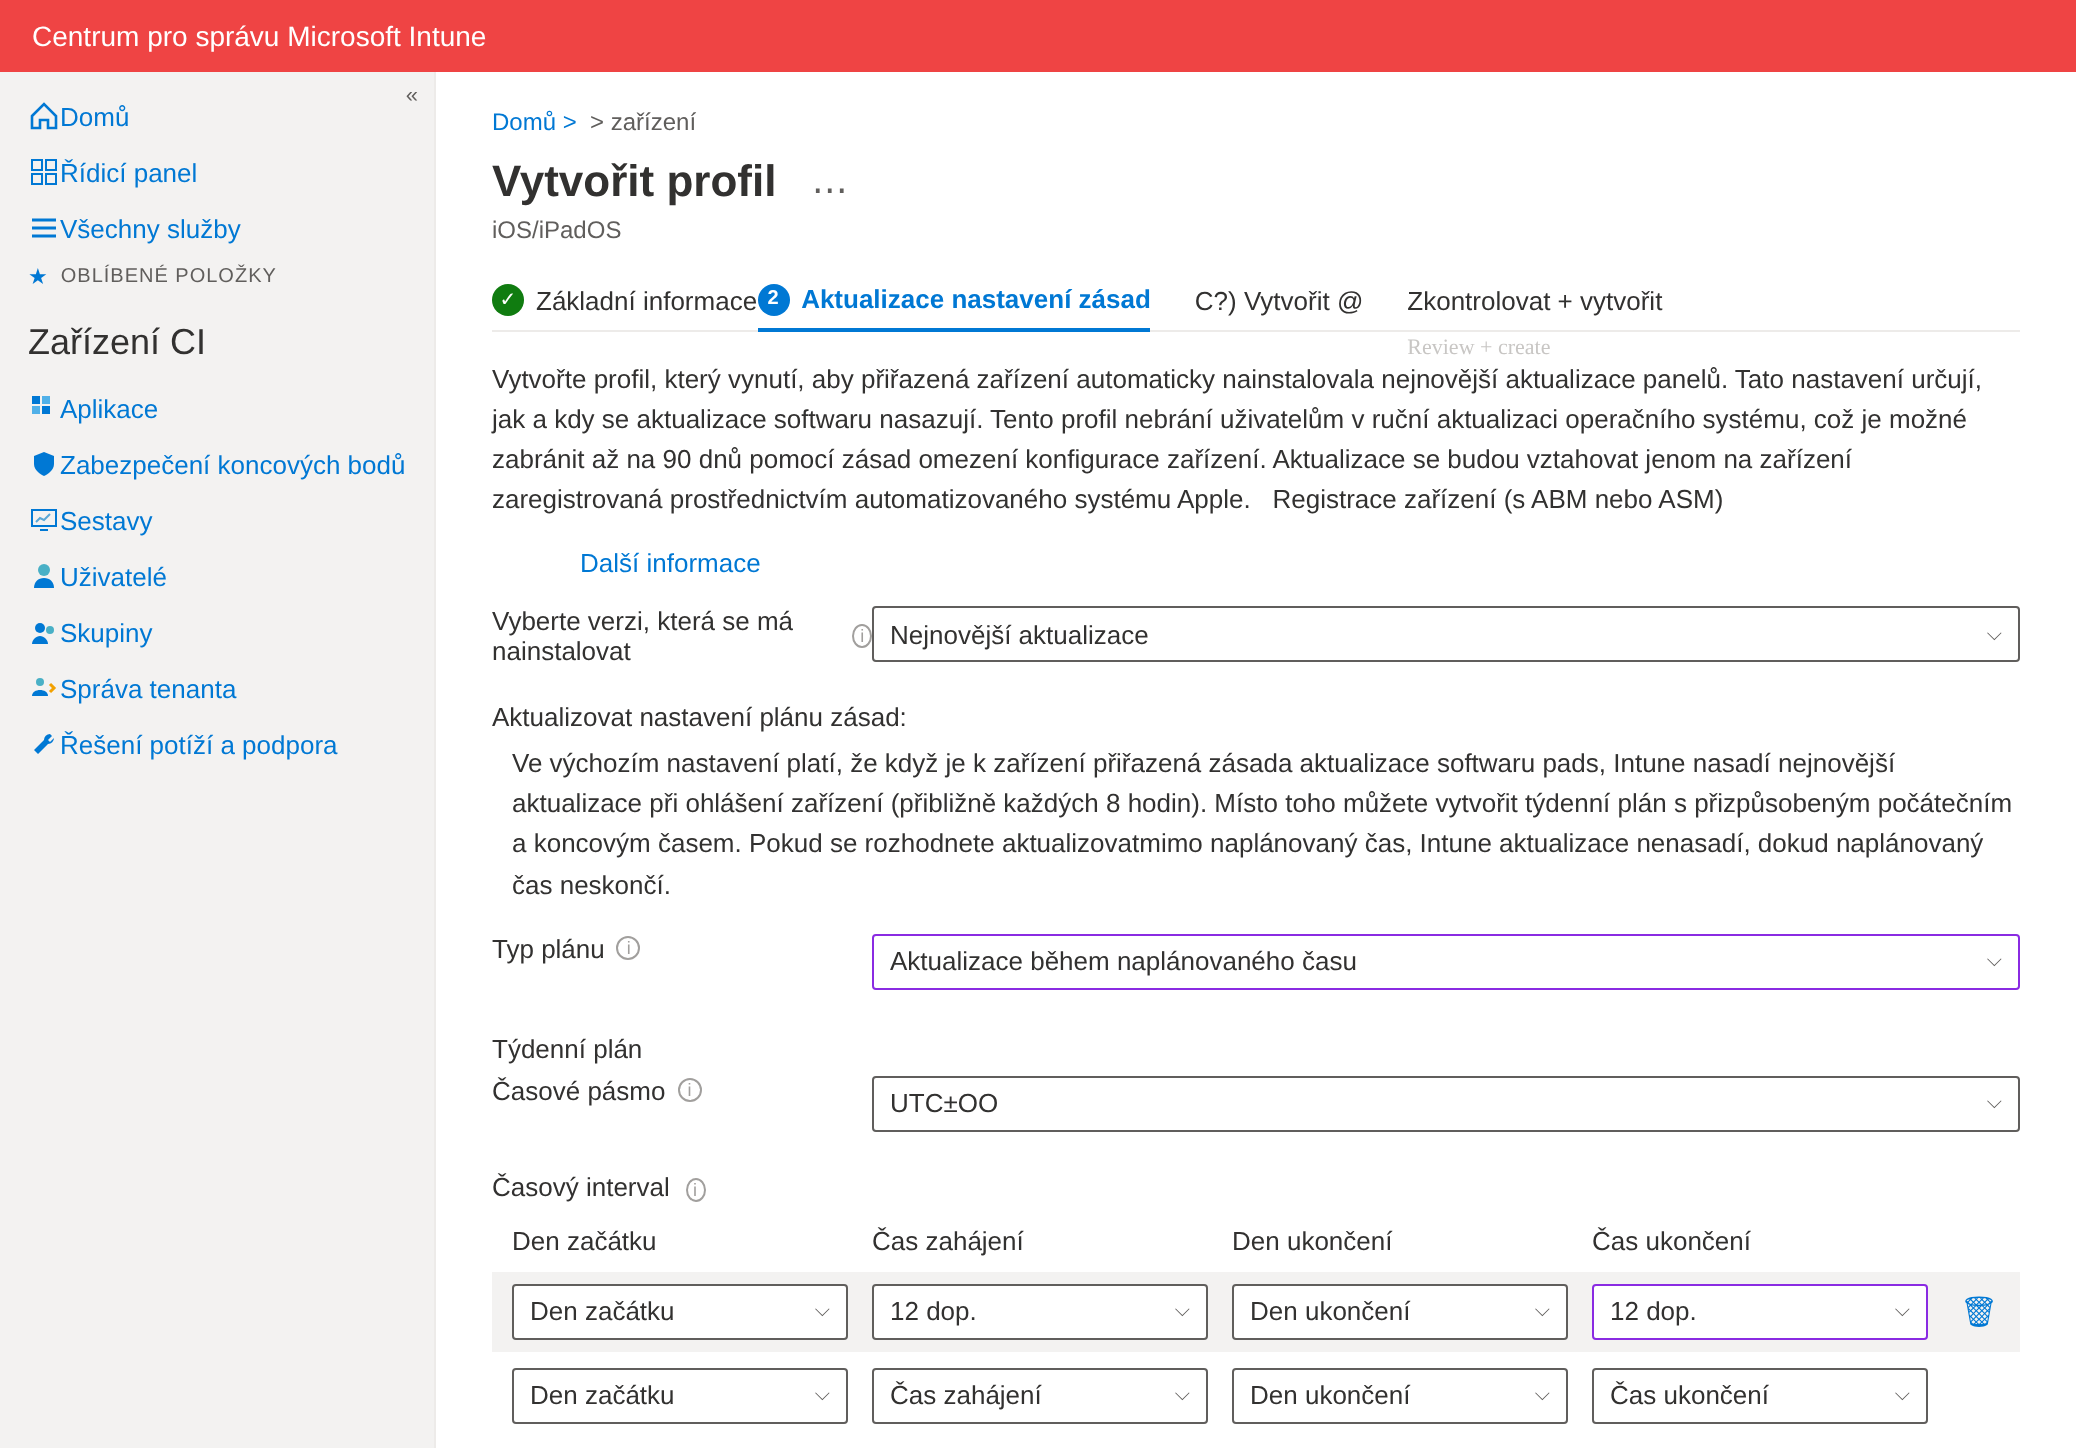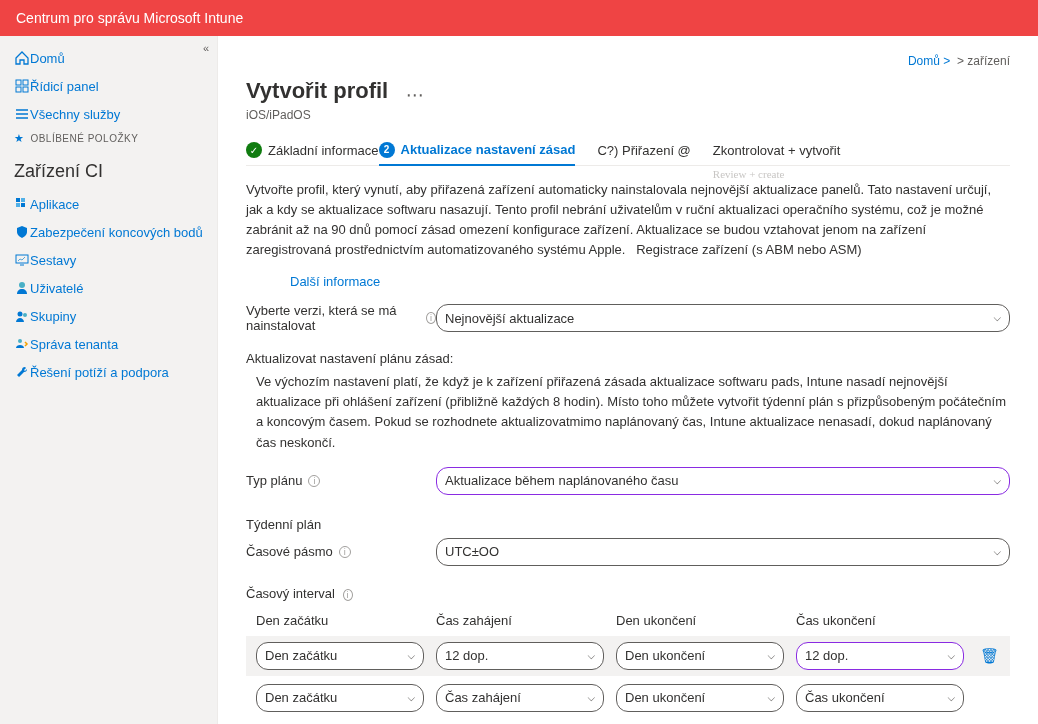--- a/index.html
+++ b/index.html
@@ -7,38 +7,38 @@
 .topbar { background:#ef4444; color:#fff; height:36px; line-height:36px; padding-left:16px; font-size:14px; }
 .layout { display:flex; height:calc(724px - 36px); }
 .sidebar { width:218px; background:#f3f2f1; border-right:1px solid #edebe9; padding-top:8px; position:relative; }
 .collapse { position:absolute; top:6px; right:8px; font-size:11px; color:#605e5c; cursor:pointer; }
 .nav-item { display:flex; align-items:center; padding:6px 14px; color:#0078d4; font-size:13px; cursor:pointer; }
 .nav-item .ic { width:16px; height:16px; display:inline-flex; align-items:center; justify-content:center; }
 .fav-label { font-size:10px; color:#605e5c; letter-spacing:0.5px; padding:4px 14px 6px 32px; display:flex; align-items:center; gap:6px; }
 .fav-label .star { color:#0078d4; font-size:11px; margin-left:-18px; }
 .section-title { font-size:18px; color:#323130; padding:10px 14px 8px 14px; font-weight:400; }
 .main { flex:1; padding:18px 28px 18px 28px; overflow:auto; }
-.breadcrumb { font-size:12px; color:#605e5c; margin-bottom:10px;text-align:right; }
+.breadcrumb { font-size:12px; color:#605e5c; margin-bottom:10px; }
 .breadcrumb a { color:#0078d4; text-decoration:none; }
 .page-title { font-size:22px; font-weight:600; color:#323130; }
 .page-sub { font-size:12px; color:#605e5c; margin-top:2px; margin-bottom:20px; }
 .ellipsis { font-size:18px; color:#605e5c; margin-left:14px; vertical-align:middle; cursor:pointer; }
 .tabs { display:flex; align-items:center; gap:22px; border-bottom:1px solid #edebe9; padding-bottom:6px; margin-bottom:14px; font-size:13px; }
 .tab { display:flex; align-items:center; gap:6px; color:#323130; cursor:pointer; }
 .tab.active { color:#0078d4; border-bottom:2px solid #0078d4; padding-bottom:6px; margin-bottom:-7px; font-weight:600; }
 .badge { width:16px; height:16px; border-radius:50%; display:inline-flex; align-items:center; justify-content:center; font-size:10px; color:#fff; }
 .badge.ok { background:#107c10; }
 .badge.num { background:#0078d4; }
 .desc { font-size:13px; color:#323130; line-height:1.55; max-width:780px; }
 .link { color:#0078d4; cursor:pointer;margin-left:44px; }
 .section-spacer { margin-top:14px; }
-.form-row { display:flex; align-items:center; margin-top:14px; }
+.form-row { display:flex; align-items:flex-start; margin-top:14px; }
 .form-label { width:190px; font-size:13px; color:#323130; display:flex; align-items:center; gap:6px; }
 .form-label .info { width:12px; height:12px; border:1px solid #a19f9d; border-radius:50%; font-size:9px; color:#a19f9d; display:inline-flex; align-items:center; justify-content:center; }
-.select { flex:1; max-width:580px; height:28px; border:1px solid #605e5c; background:#fff; display:flex; align-items:center; justify-content:space-between; padding:0 8px; font-size:13px; cursor:pointer; border-radius:12px; }
+.select { flex:1; max-width:580px; height:28px; border:1px solid #605e5c; background:#fff; display:flex; align-items:center; justify-content:space-between; padding:0 8px; font-size:13px; cursor:pointer; border-radius:2px; }
 .select.highlight { border-color:#8a2be2; }
 .select .chev { font-size:10px; color:#605e5c; }
 .sub-heading { font-size:13px; color:#323130; margin-top:18px; margin-bottom:6px; }
 .para { font-size:13px; color:#323130; line-height:1.55; max-width:760px; margin-left:10px; }
 .table-head { display:flex; gap:12px; margin-top:12px; font-size:13px; color:#323130; padding-left:10px; }
 .table-head > div { width:168px; }
 .table-row { display:flex; gap:12px; margin-top:8px; padding-left:10px; align-items:center; }
 .table-row .select { width:168px; max-width:168px; flex:none; }
 .table-row.shaded { background:#f3f2f1; padding-top:6px; padding-bottom:6px; padding-right:6px; }
 .del-ic { color:#0078d4; font-size:15px; cursor:pointer; margin-left:4px; }
@@ -172,21 +172,21 @@
     <div class="tabs">
       <div class="tab">
         <span class="badge ok">✓</span>
         <span>Základní informace</span>
       </div>
       <div class="tab active" style="margin-left:-22px;">
         <span class="badge num">2</span>
         <span>Aktualizace nastavení zásad</span>
       </div>
       <div class="tab">
-        <span>C?) Přiřazení @</span>
+        <span>C?) Vytvořit @</span>
       </div>
       <div class="tab" style="position:relative;">
         <span>Zkontrolovat + vytvořit</span>
         <span class="disabled" style="position:absolute;left:0;top:25px;font-size:11px;color:#c8c6c4;font-family:Liberation Serif, serif;">Review + create</span>
       </div>
     </div>
 
     <p class="desc">
       <span>Vytvořte profil, který vynutí, aby přiřazená zařízení automaticky nainstalovala nejnovější aktualizace panelů. Tato nastavení určují, jak a kdy se aktualizace softwaru nasazují. Tento profil nebrání uživatelům v ruční aktualizaci operačního systému, což je možné zabránit až na 90 dnů pomocí zásad omezení konfigurace zařízení. Aktualizace se budou vztahovat jenom na zařízení zaregistrovaná prostřednictvím automatizovaného systému Apple.</span>&nbsp;&nbsp;
       <span>Registrace zařízení (s ABM nebo ASM)</span>

